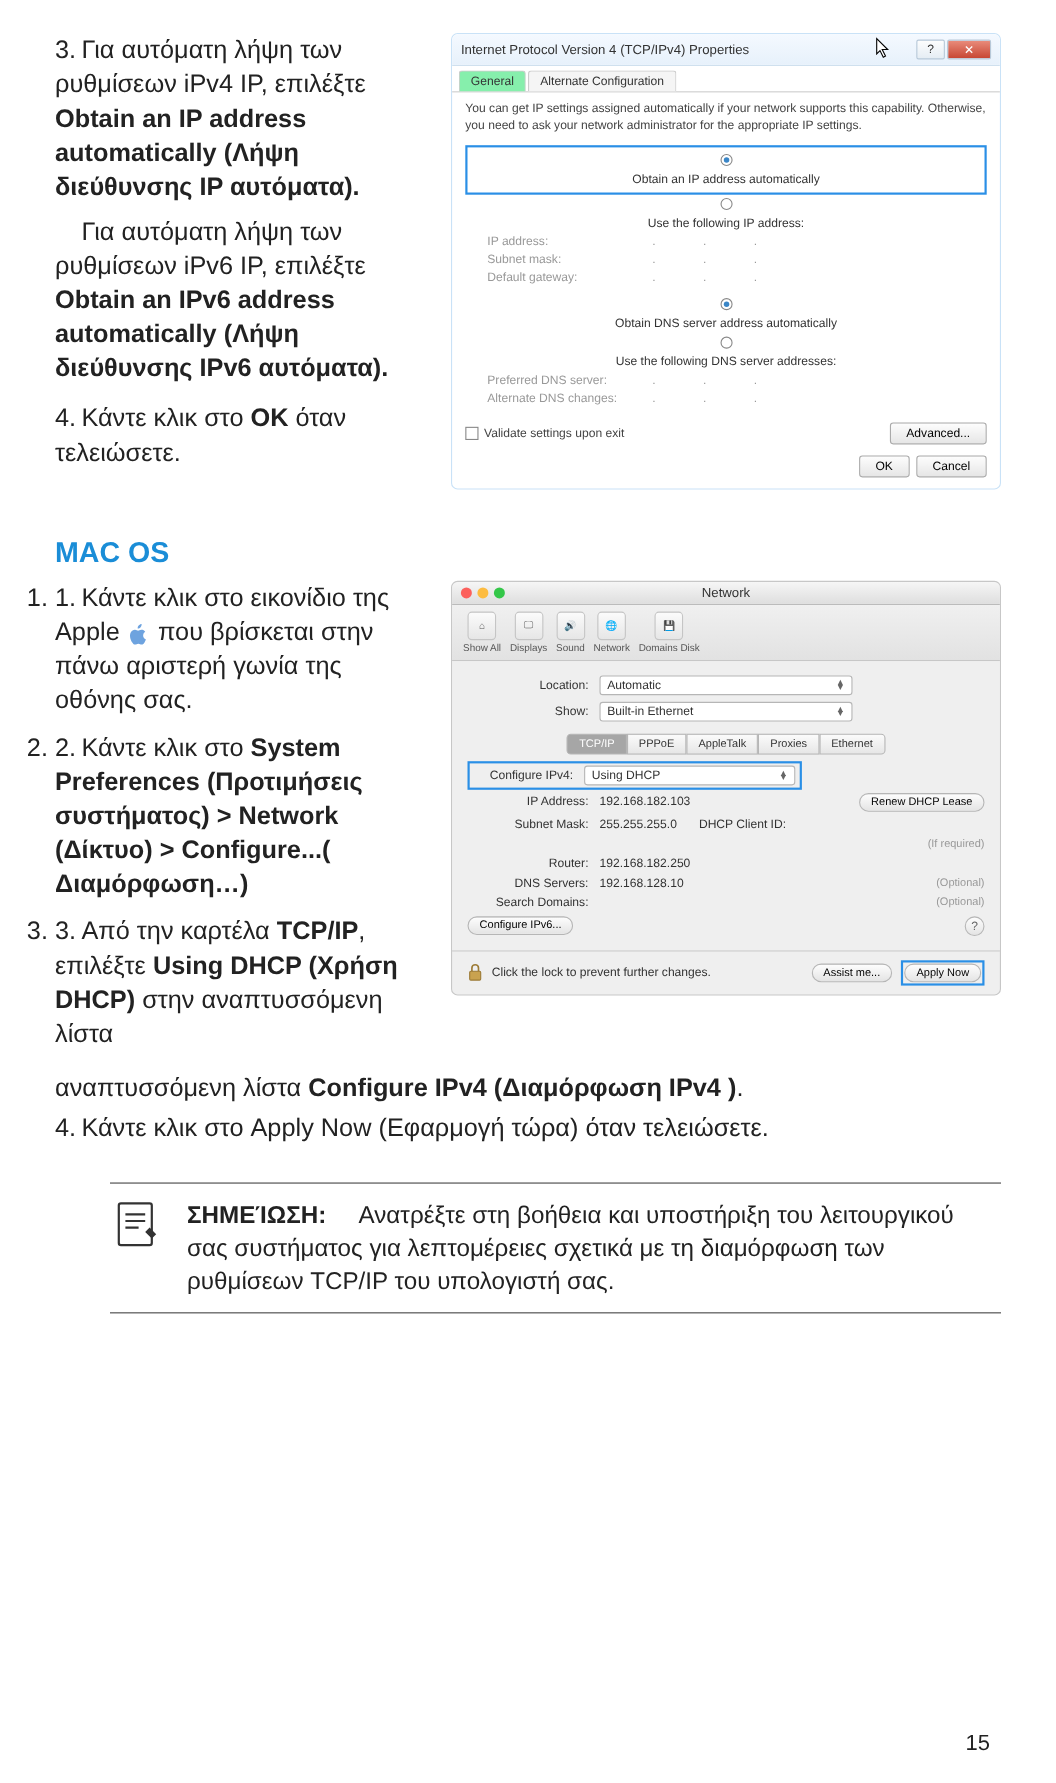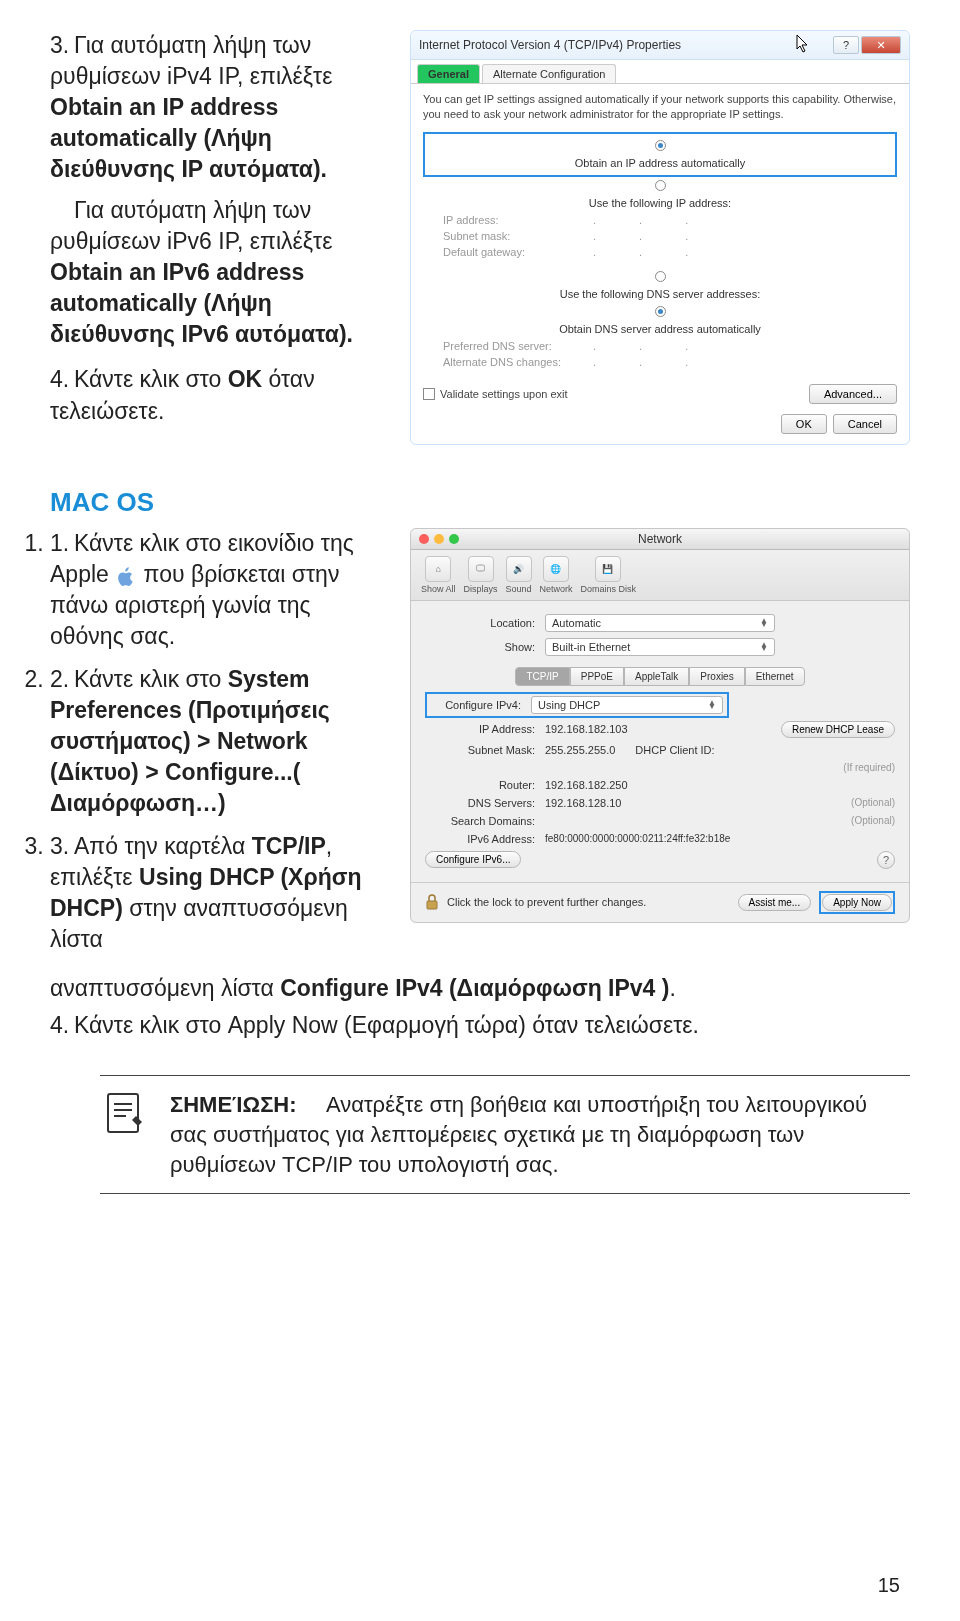--- a/index.html
+++ b/index.html
@@ -43,21 +43,21 @@
     width: 26px; height: 18px;
     border: 1px solid #b7c8d8;
     border-radius: 2px;
     background: linear-gradient(#fdfdfd,#e5edf4);
     display: flex; align-items: center; justify-content: center;
     font-size: 11px;
   }
   .win-btn-close { background: linear-gradient(#e98c7b,#c74633); color:#fff; width:40px; }
   .tabs { display:flex; border-bottom:1px solid #ccc; padding: 4px 6px 0 6px; background:#fff; gap:2px;}
   .tab { padding:3px 10px; border:1px solid #ccc; border-bottom:none; border-radius:3px 3px 0 0; font-size:11px; background:#f5f5f5;}
-  .tab.active { background:#22c55e; font-weight:700; }
+  .tab.active { background:#86efac; font-weight:400; }
   .win-body { padding:8px 12px; }
   .info-text { font-size:11px; line-height:1.35; margin-bottom:10px; color:#444;}
   .radio-row { display:flex; align-items:center; gap:6px; font-size:11px; padding:3px 0;flex-direction:column;}
   .boxed { border:2px solid #2a8fe6; padding:3px 6px; }
   .radio-circ { width:11px; height:11px; border-radius:50%; border:1px solid #888; display:inline-block; position:relative;}
   .radio-circ.sel::after{content:""; width:5px;height:5px;border-radius:50%;background:#3a86c7;position:absolute;top:2px;left:2px;}
   .field-row { display:flex; align-items:center; font-size:11px; color:#999; padding:2px 0 2px 20px;}
   .field-label{ width:150px;}
   .field-dots{ letter-spacing:20px;}
   .win-footer { display:flex; justify-content:space-between; align-items:center; padding:6px 12px 10px; }
@@ -165,26 +165,26 @@
           <span class="field-label">Subnet mask:</span>
           <span class="field-dots">.  .  .</span>
         </div>
       <div class="field-row">
           <span class="field-label">Default gateway:</span>
           <span class="field-dots">.  .  .</span>
         </div>
 
       <div style="height:8px"></div>
       <div class="radio-row">
+        <span class="radio-circ sel"></span>
+        <span>Obtain DNS server address automatically</span>
+      </div>
+      <div class="radio-row">
         <span class="radio-circ"></span>
         <span>Use the following DNS server addresses:</span>
-      </div>
-      <div class="radio-row">
-        <span class="radio-circ sel"></span>
-        <span>Obtain DNS server address automatically</span>
       </div>
       <div class="field-row">
           <span class="field-label">Preferred DNS server:</span>
           <span class="field-dots">.  .  .</span>
         </div>
       <div class="field-row">
           <span class="field-label">Alternate DNS changes:</span>
           <span class="field-dots">.  .  .</span>
         </div>
     </div>
@@ -309,24 +309,20 @@
         </div>
       <div class="mac-row">
           <span class="mac-lbl">DNS Servers:</span>
           <span>192.168.128.10</span>
           <span class="mac-opt">(Optional)</span>
         </div>
       <div class="mac-row">
           <span class="mac-lbl">Search Domains:</span>
           <span></span>
           <span class="mac-opt">(Optional)</span>
-        </div>
-      <div class="mac-row">
-          <span class="mac-lbl">IPv6 Address:</span>
-          <span style="font-size:10px">fe80:0000:0000:0000:0211:24ff:fe32:b18e</span>
         </div>
       <div class="mac-row" style="justify-content:center;gap:10px">
           <button class="mac-btn-sm">Configure IPv6...</button>
           <span class="mac-help">?</span>
         </div>
     </div>
     <div class="mac-footer">
       <svg class="mac-lock" viewBox="0 0 14 16">
           <rect x="2" y="7" width="10" height="8" rx="1" fill="#c9a24f" stroke="#9c7a34"></rect>
           <path d="M4 7 V4 a3 3 0 0 1 6 0 V7" fill="none" stroke="#9c7a34" stroke-width="1.5"></path>

